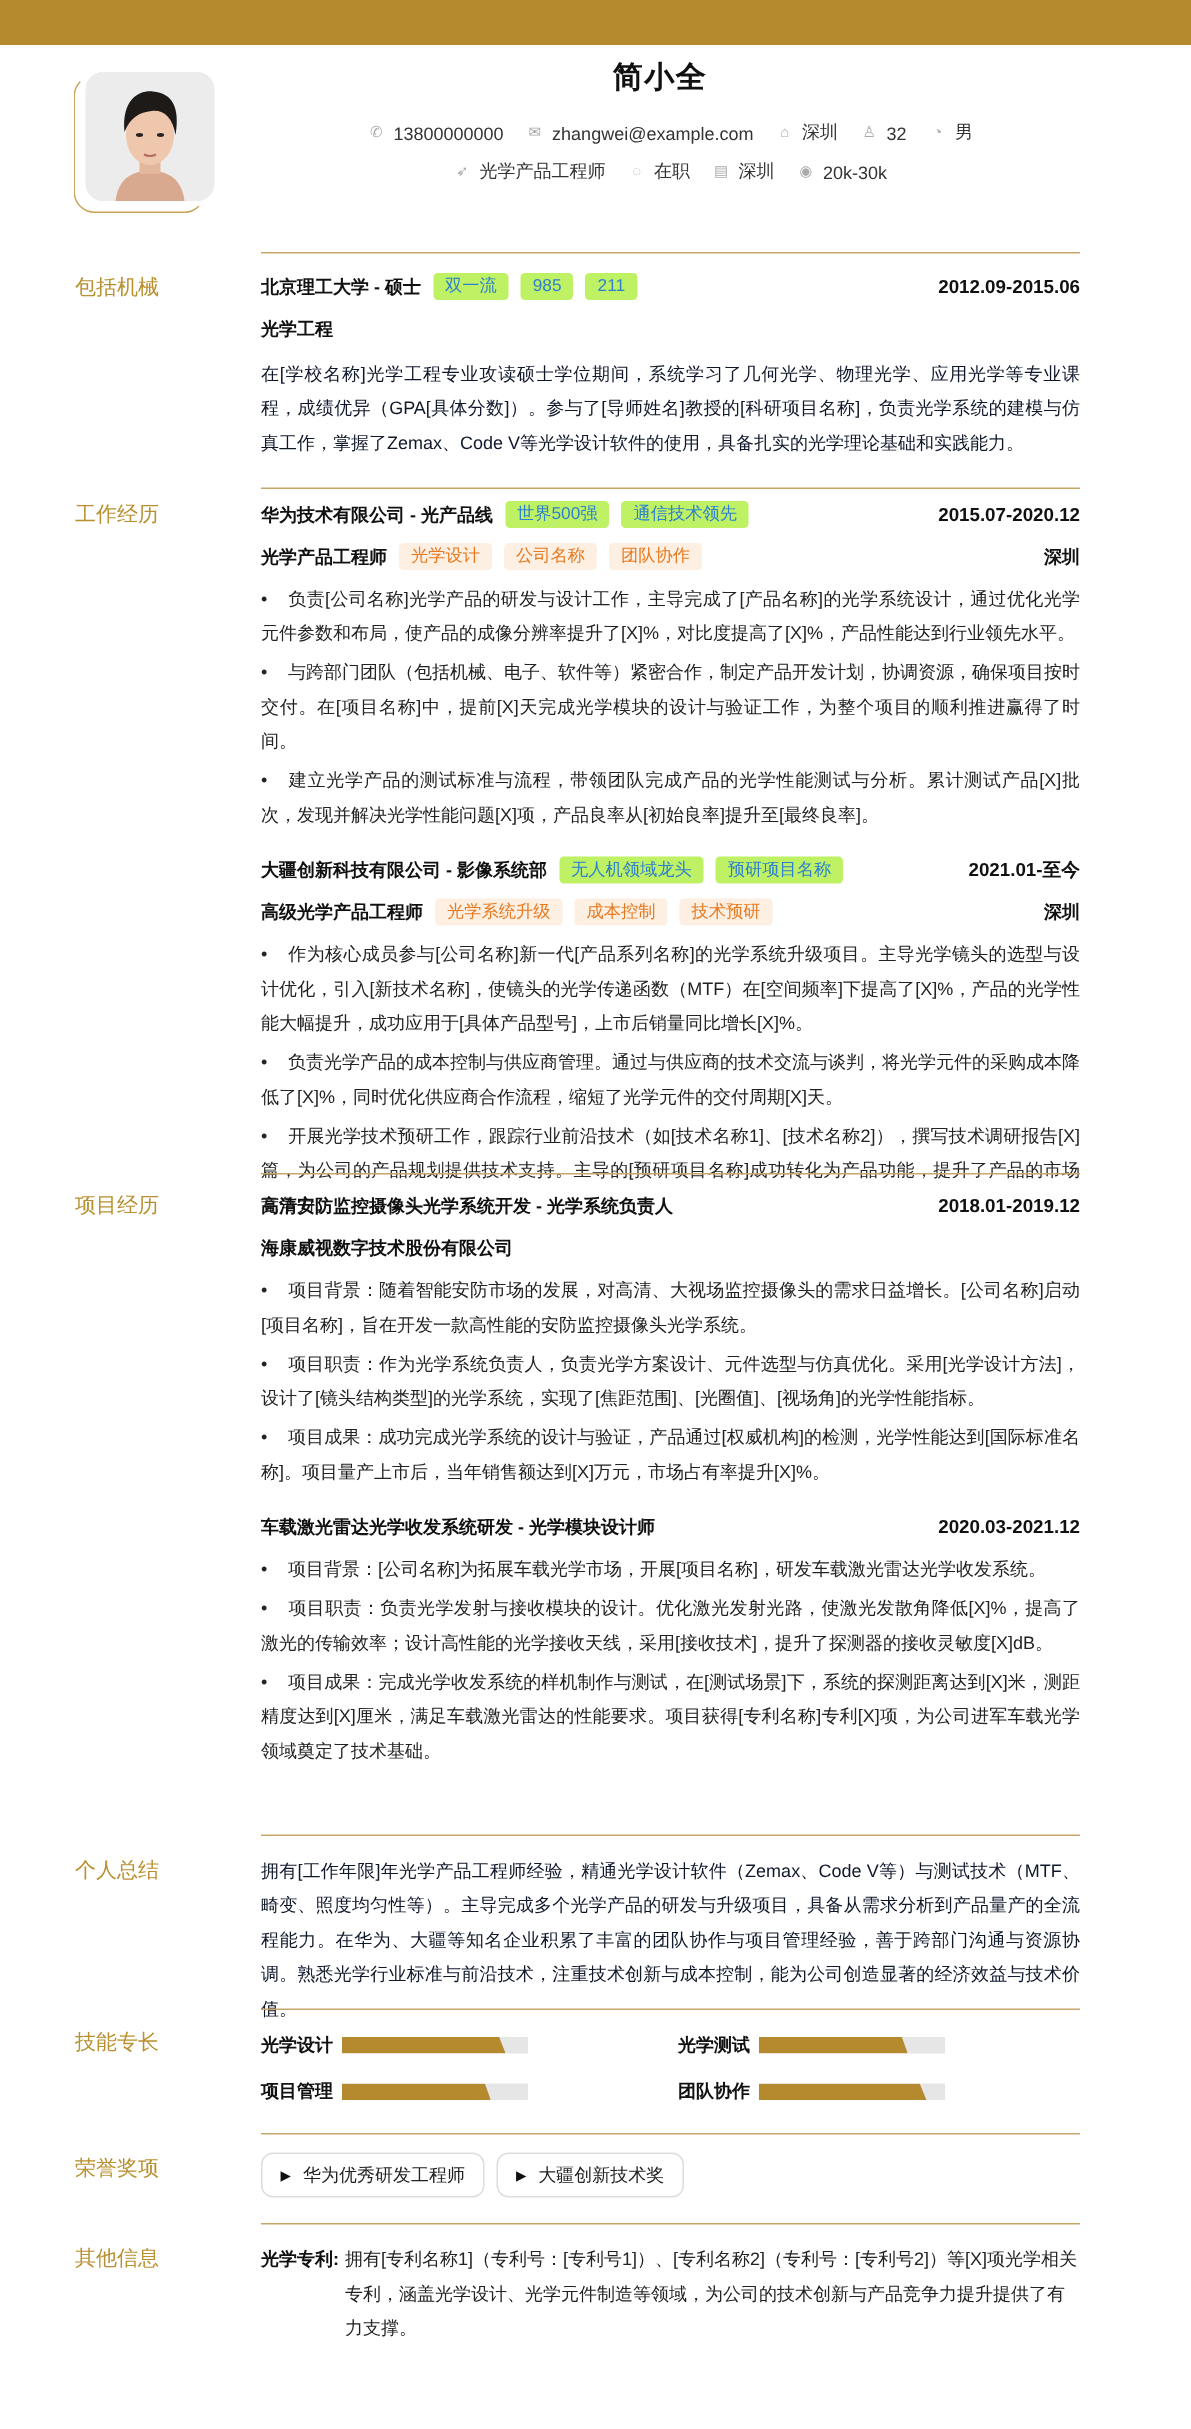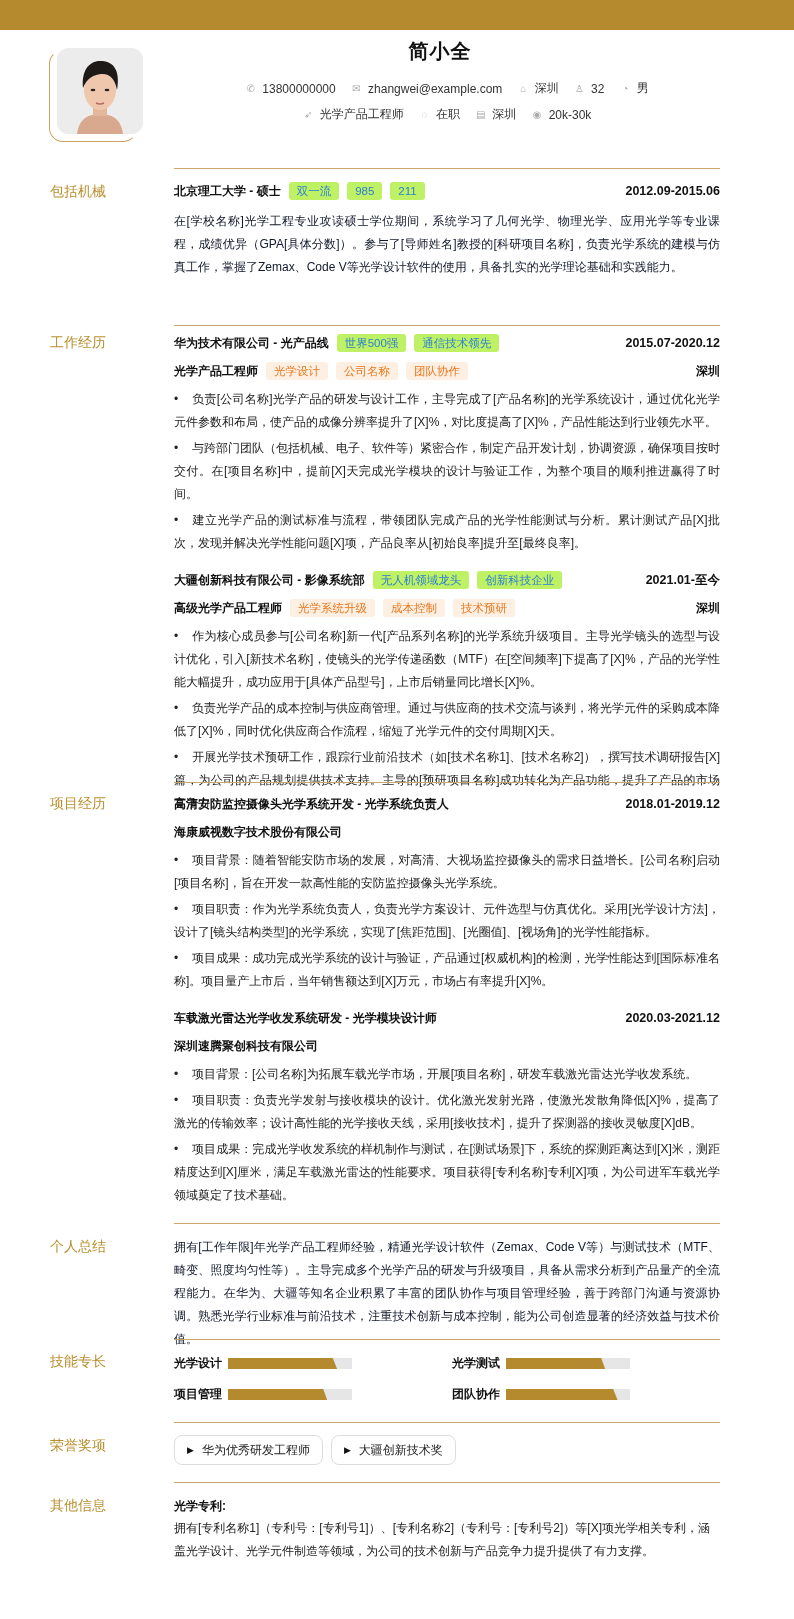--- a/index.html
+++ b/index.html
@@ -30,21 +30,21 @@
   .bullets li { position: relative; font-size: 12px; line-height: 23px; color: #222; margin-bottom: 3px; text-align: justify; }
   .bullets li .dot { display: inline-block; width: 18px; }
   .skills { display: grid; grid-template-columns: 278px 268px; row-gap: 14px; }
   .skill { display: flex; align-items: center; }
   .skill .sk-label { width: 54px; font-size: 12px; font-weight: bold; color: #111; }
   .skill .bar { position: relative; width: 124px; height: 11px; background: #e6e6e6; }
   .skill .fill { position: absolute; left: 0; top: 0; height: 11px; background: #b58a2f; clip-path: polygon(0 0, 96% 0, 100% 100%, 0 100%); }
   .awards { display: flex; gap: 8px; }
   .award { display: inline-flex; align-items: center; height: 30px; padding: 0 12px; border: 1px solid #ddd; border-radius: 8px; font-size: 12px; color: #222; background: #fff; }
   .award .tri { font-size: 9px; margin-right: 8px; color: #111; }
-  .other { display: flex; flex-direction: column; }
+  .other { display: flex; }
   .other .olabel { width: 56px; font-weight: bold; color: #111; font-size: 12px; line-height: 22px; flex-shrink: 0; }
   .other .otext { font-size: 12px; line-height: 23px; color: #222; }
 </style>
 </head>
 <body>
 
 <div class="topbar"></div>
 
 <div class="photo-frame"></div>
 <div class="photo">
@@ -108,20 +108,23 @@
 <div class="content" style="top:180px">
   <div class="row">
     <div class="left">
       <span class="bold">北京理工大学 - 硕士</span>
       <span class="tag blue">双一流</span>
       <span class="tag blue">985</span>
       <span class="tag blue">211</span>
     </div>
     <span class="date">2012.09-2015.06</span>
   </div>
+  <div class="row" style="margin-top:6px">
+    <span class="bold">光学工程</span>
+  </div>
   <div class="para" style="margin-top:8px">在[学校名称]光学工程专业攻读硕士学位期间，系统学习了几何光学、物理光学、应用光学等专业课程，成绩优异（GPA[具体分数]）。参与了[导师姓名]教授的[科研项目名称]，负责光学系统的建模与仿真工作，掌握了Zemax、Code V等光学设计软件的使用，具备扎实的光学理论基础和实践能力。</div>
 </div>
 
 <div class="divider" style="top:325px"></div>
 <div class="sec-label" style="top:334px">工作经历</div>
 <div class="content" style="top:332px">
   <div>
     <div class="row">
       <div class="left">
         <span class="bold">华为技术有限公司 - 光产品线</span>
@@ -143,21 +146,21 @@
       <li><span class="dot">•</span><span>负责[公司名称]光学产品的研发与设计工作，主导完成了[产品名称]的光学系统设计，通过优化光学元件参数和布局，使产品的成像分辨率提升了[X]%，对比度提高了[X]%，产品性能达到行业领先水平。</span></li>
       <li><span class="dot">•</span><span>与跨部门团队（包括机械、电子、软件等）紧密合作，制定产品开发计划，协调资源，确保项目按时交付。在[项目名称]中，提前[X]天完成光学模块的设计与验证工作，为整个项目的顺利推进赢得了时间。</span></li>
       <li><span class="dot">•</span><span>建立光学产品的测试标准与流程，带领团队完成产品的光学性能测试与分析。累计测试产品[X]批次，发现并解决光学性能问题[X]项，产品良率从[初始良率]提升至[最终良率]。</span></li>
     </ul>
   </div>
   <div style="margin-top:14px">
     <div class="row">
       <div class="left">
         <span class="bold">大疆创新科技有限公司 - 影像系统部</span>
         <span class="tag blue">无人机领域龙头</span>
-        <span class="tag blue">创新科技企业</span>
+        <span class="tag blue">预研项目名称</span>
       </div>
       <span class="date">2021.01-至今</span>
     </div>
     <div class="row" style="margin-top:6px">
       <div class="left">
         <span class="bold">高级光学产品工程师</span>
         <span class="tag orange">光学系统升级</span>
         <span class="tag orange">成本控制</span>
         <span class="tag orange">技术预研</span>
       </div>
@@ -185,23 +188,20 @@
     <ul class="bullets" style="margin-top:6px">
       <li><span class="dot">•</span><span>项目背景：随着智能安防市场的发展，对高清、大视场监控摄像头的需求日益增长。[公司名称]启动[项目名称]，旨在开发一款高性能的安防监控摄像头光学系统。</span></li>
       <li><span class="dot">•</span><span>项目职责：作为光学系统负责人，负责光学方案设计、元件选型与仿真优化。采用[光学设计方法]，设计了[镜头结构类型]的光学系统，实现了[焦距范围]、[光圈值]、[视场角]的光学性能指标。</span></li>
       <li><span class="dot">•</span><span>项目成果：成功完成光学系统的设计与验证，产品通过[权威机构]的检测，光学性能达到[国际标准名称]。项目量产上市后，当年销售额达到[X]万元，市场占有率提升[X]%。</span></li>
     </ul>
   </div>
   <div style="margin-top:14px">
     <div class="row">
       <span class="bold">车载激光雷达光学收发系统研发 - 光学模块设计师</span>
       <span class="date">2020.03-2021.12</span>
-    </div>
-    <div class="row" style="margin-top:6px">
-      <span class="bold">深圳速腾聚创科技有限公司</span>
     </div>
     <ul class="bullets" style="margin-top:6px">
       <li><span class="dot">•</span><span>项目背景：[公司名称]为拓展车载光学市场，开展[项目名称]，研发车载激光雷达光学收发系统。</span></li>
       <li><span class="dot">•</span><span>项目职责：负责光学发射与接收模块的设计。优化激光发射光路，使激光发散角降低[X]%，提高了激光的传输效率；设计高性能的光学接收天线，采用[接收技术]，提升了探测器的接收灵敏度[X]dB。</span></li>
       <li><span class="dot">•</span><span>项目成果：完成光学收发系统的样机制作与测试，在[测试场景]下，系统的探测距离达到[X]米，测距精度达到[X]厘米，满足车载激光雷达的性能要求。项目获得[专利名称]专利[X]项，为公司进军车载光学领域奠定了技术基础。</span></li>
     </ul>
   </div>
 </div>
 
 <div class="divider" style="top:1223px"></div>

